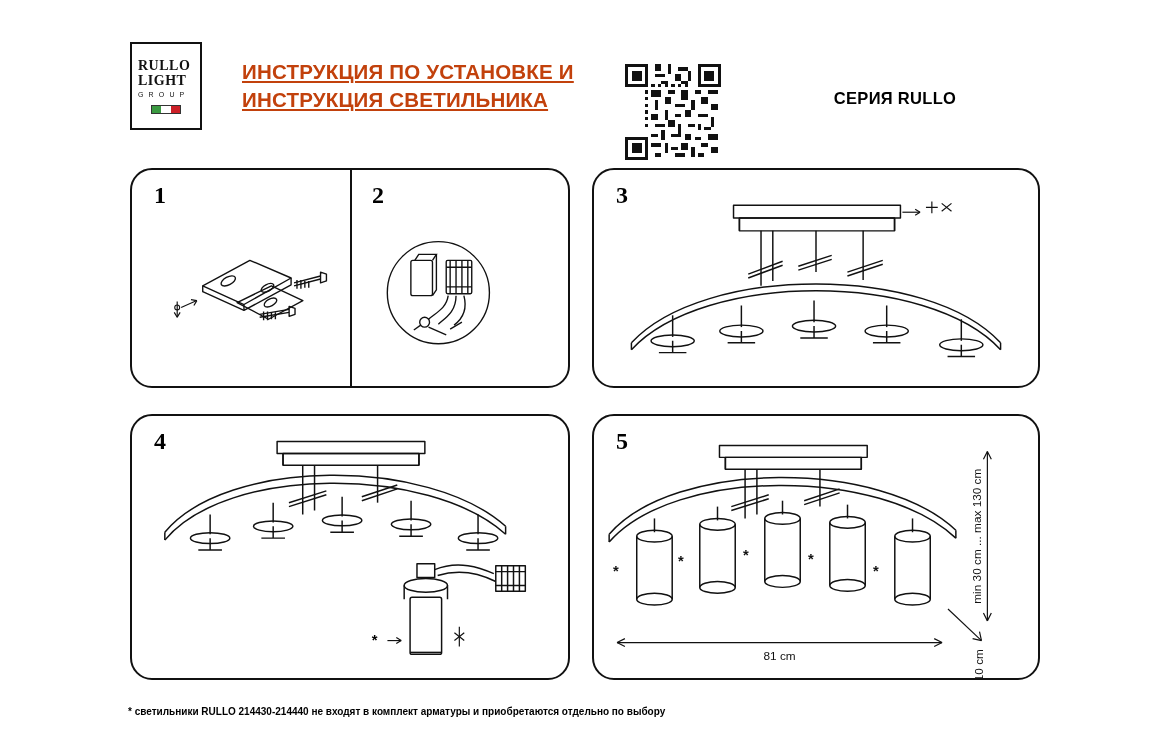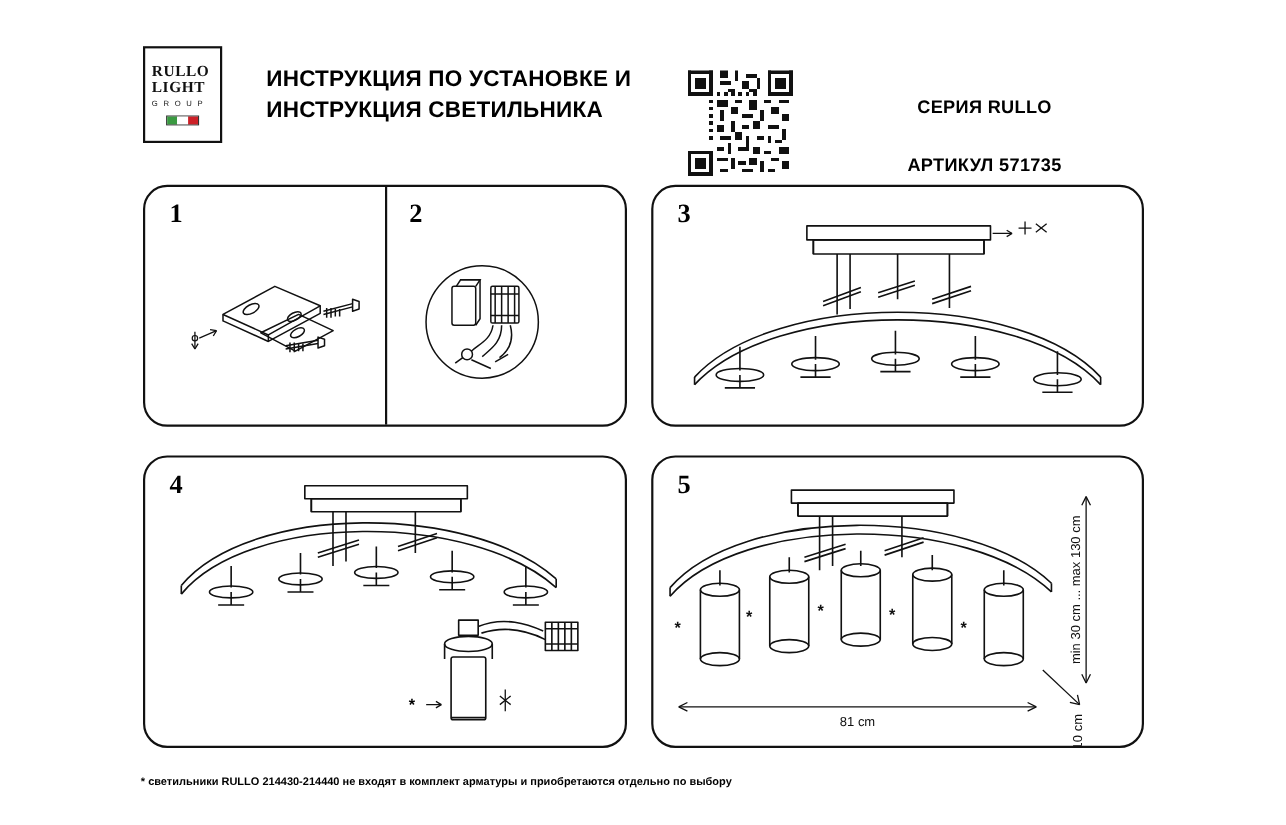--- a/index.html
+++ b/index.html
@@ -74,21 +74,22 @@
 
   .title {
     position: absolute;
     left: 112px;
     top: 22px;
     width: 380px;
     font-size: 20.5px;
     font-weight: bold;
     line-height: 28px;
     letter-spacing: 0.2px;
-    color: #000000;
+    color: #c2410c;
+    text-decoration: underline;
   }
 
   .qr {
     position: absolute;
     left: 495px;
     top: 28px;
     width: 96px;
     height: 96px;
   }
 
@@ -263,21 +264,20 @@
             <rect x="26" y="25" width="2" height="2"></rect>
           <rect x="9" y="27" width="2" height="1"></rect>
             <rect x="15" y="27" width="3" height="1"></rect>
           <rect x="22" y="27" width="2" height="1"></rect>
         </g>
       </svg>
     </div>
 
     <div class="series">
       <div>СЕРИЯ RULLO</div>
-      <div>АРТИКУЛ 571735</div>
     </div>
   </div>
 
   <div class="panel" id="panel1">
     <span class="num">1</span>
     <span class="divider"></span>
     <span class="num2">2</span>
 
     <svg class="art" viewBox="0 0 440 220">
       <g fill="none" stroke="#111" stroke-width="1.4" stroke-linejoin="round">

